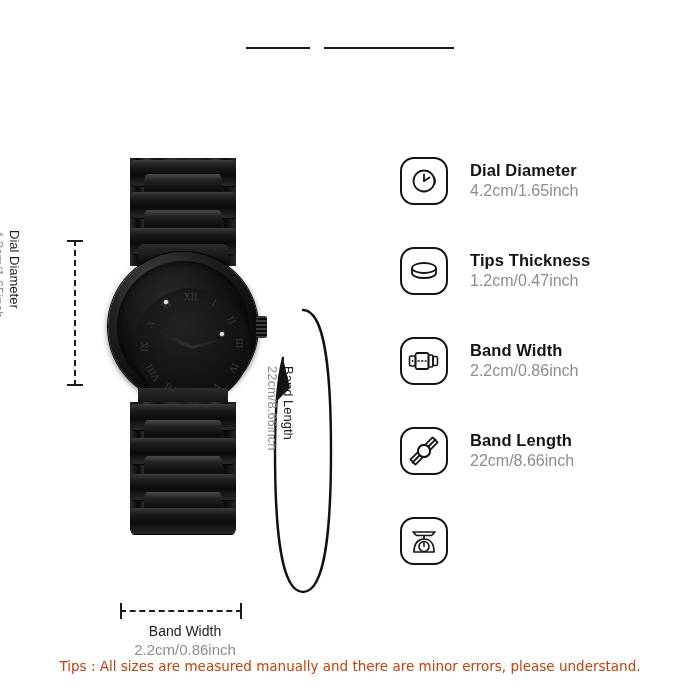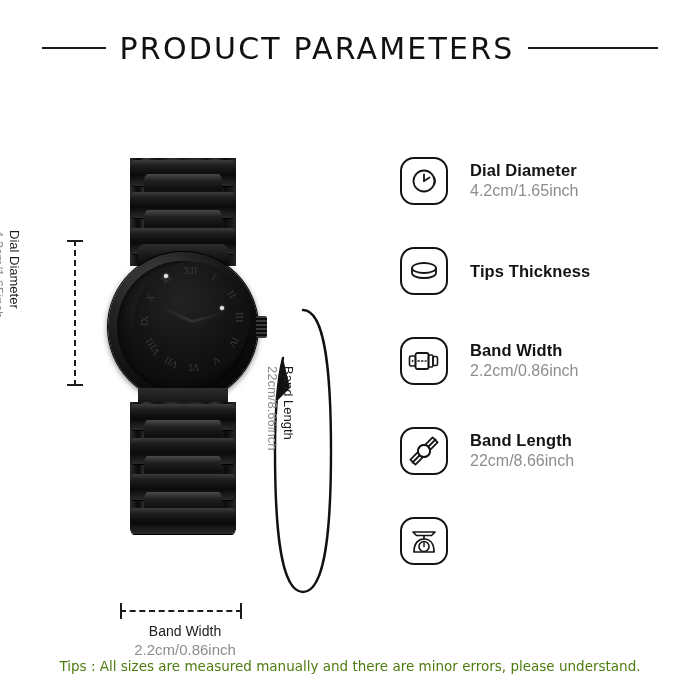--- a/index.html
+++ b/index.html
@@ -75,21 +75,21 @@
       radial-gradient(circle at 34% 26%, #4a4a4a 0%, #232323 32%, #0d0d0d 64%, #000 100%);
     box-shadow: 0 0 0 1px #000, 0 2px 6px rgba(0,0,0,0.6);
   }
   .case-inner {
     position: absolute; left: 9px; top: 9px; width: 132px; height: 132px;
     border-radius: 50%;
     background: radial-gradient(circle at 40% 30%, #2a2a2a 0%, #121212 45%, #050505 100%);
     box-shadow: inset 0 0 8px rgba(0,0,0,0.9);
   }
   .dial {
-    position: absolute; left: 17px; top: 1px; width: 116px; height: 116px;
+    position: absolute; left: 17px; top: 27px; width: 116px; height: 116px;
     border-radius: 50%;
     background: radial-gradient(circle at 42% 32%, #232323 0%, #141414 50%, #0a0a0a 100%);
   }
   .numeral {
     position: absolute; left: 50%; top: 50%;
     font-size: 9px; color: #3b3b3b;
     font-family: "DejaVu Serif", serif;
     transform-origin: 0 0;
     letter-spacing: 0;
   }
@@ -206,30 +206,29 @@
     line-height: 1.25; letter-spacing: 0.1px;
   }
   .spec-value {
     font-size: 16px; color: #8d8d8d; line-height: 1.3;
   }
 
   
   .footer {
     position: absolute; left: 0; bottom: 26px; width: 700px;
     text-align: center;
-    font-size: 13.5px; color: #4d7c0f;
+    font-size: 13.5px; color: #c2410c;
     font-family: "DejaVu Sans", sans-serif;
   }
 </style>
 </head>
 <body>
 
 <div class="title-row">
   <div class="rule rule-left"></div>
-  <div class="page-title">PRODUCT  PARAMETERS</div>
   <div class="rule rule-right"></div>
 </div>
 
 <div class="product-panel">
 
   <div class="watch-wrap">
 
     <div class="band band-top">
       <div class="link" style="top:2px"></div>
       <div class="link inner" style="top:16px"></div>
@@ -333,20 +332,21 @@
 
   <div class="spec-row">
     <div class="icon-frame">
       <svg width="32" height="30" viewBox="0 0 32 30">
         <ellipse cx="16" cy="12" rx="12" ry="5" fill="none" stroke="#141414" stroke-width="1.8"></ellipse>
         <path d="M4 12 L 4 17 C 4 19.8 9.4 22 16 22 C 22.6 22 28 19.8 28 17 L 28 12" fill="none" stroke="#141414" stroke-width="1.8" stroke-linejoin="round"></path>
       </svg>
     </div>
     <div class="spec-text">
       <div class="spec-label">Tips Thickness</div>
+      <div class="spec-value">1.2cm/0.47inch</div>
     </div>
   </div>
 
   <div class="spec-row">
     <div class="icon-frame">
       <svg width="34" height="28" viewBox="0 0 34 28">
         <rect x="2.5" y="9" width="6" height="10" rx="1.6" fill="none" stroke="#141414" stroke-width="1.6"></rect>
         <rect x="8.5" y="6" width="13" height="16" rx="2" fill="none" stroke="#141414" stroke-width="1.8"></rect>
         <rect x="21.5" y="8" width="4.5" height="12" rx="1.4" fill="none" stroke="#141414" stroke-width="1.6"></rect>
         <rect x="26" y="9.5" width="4.5" height="9" rx="1.4" fill="none" stroke="#141414" stroke-width="1.6"></rect>

